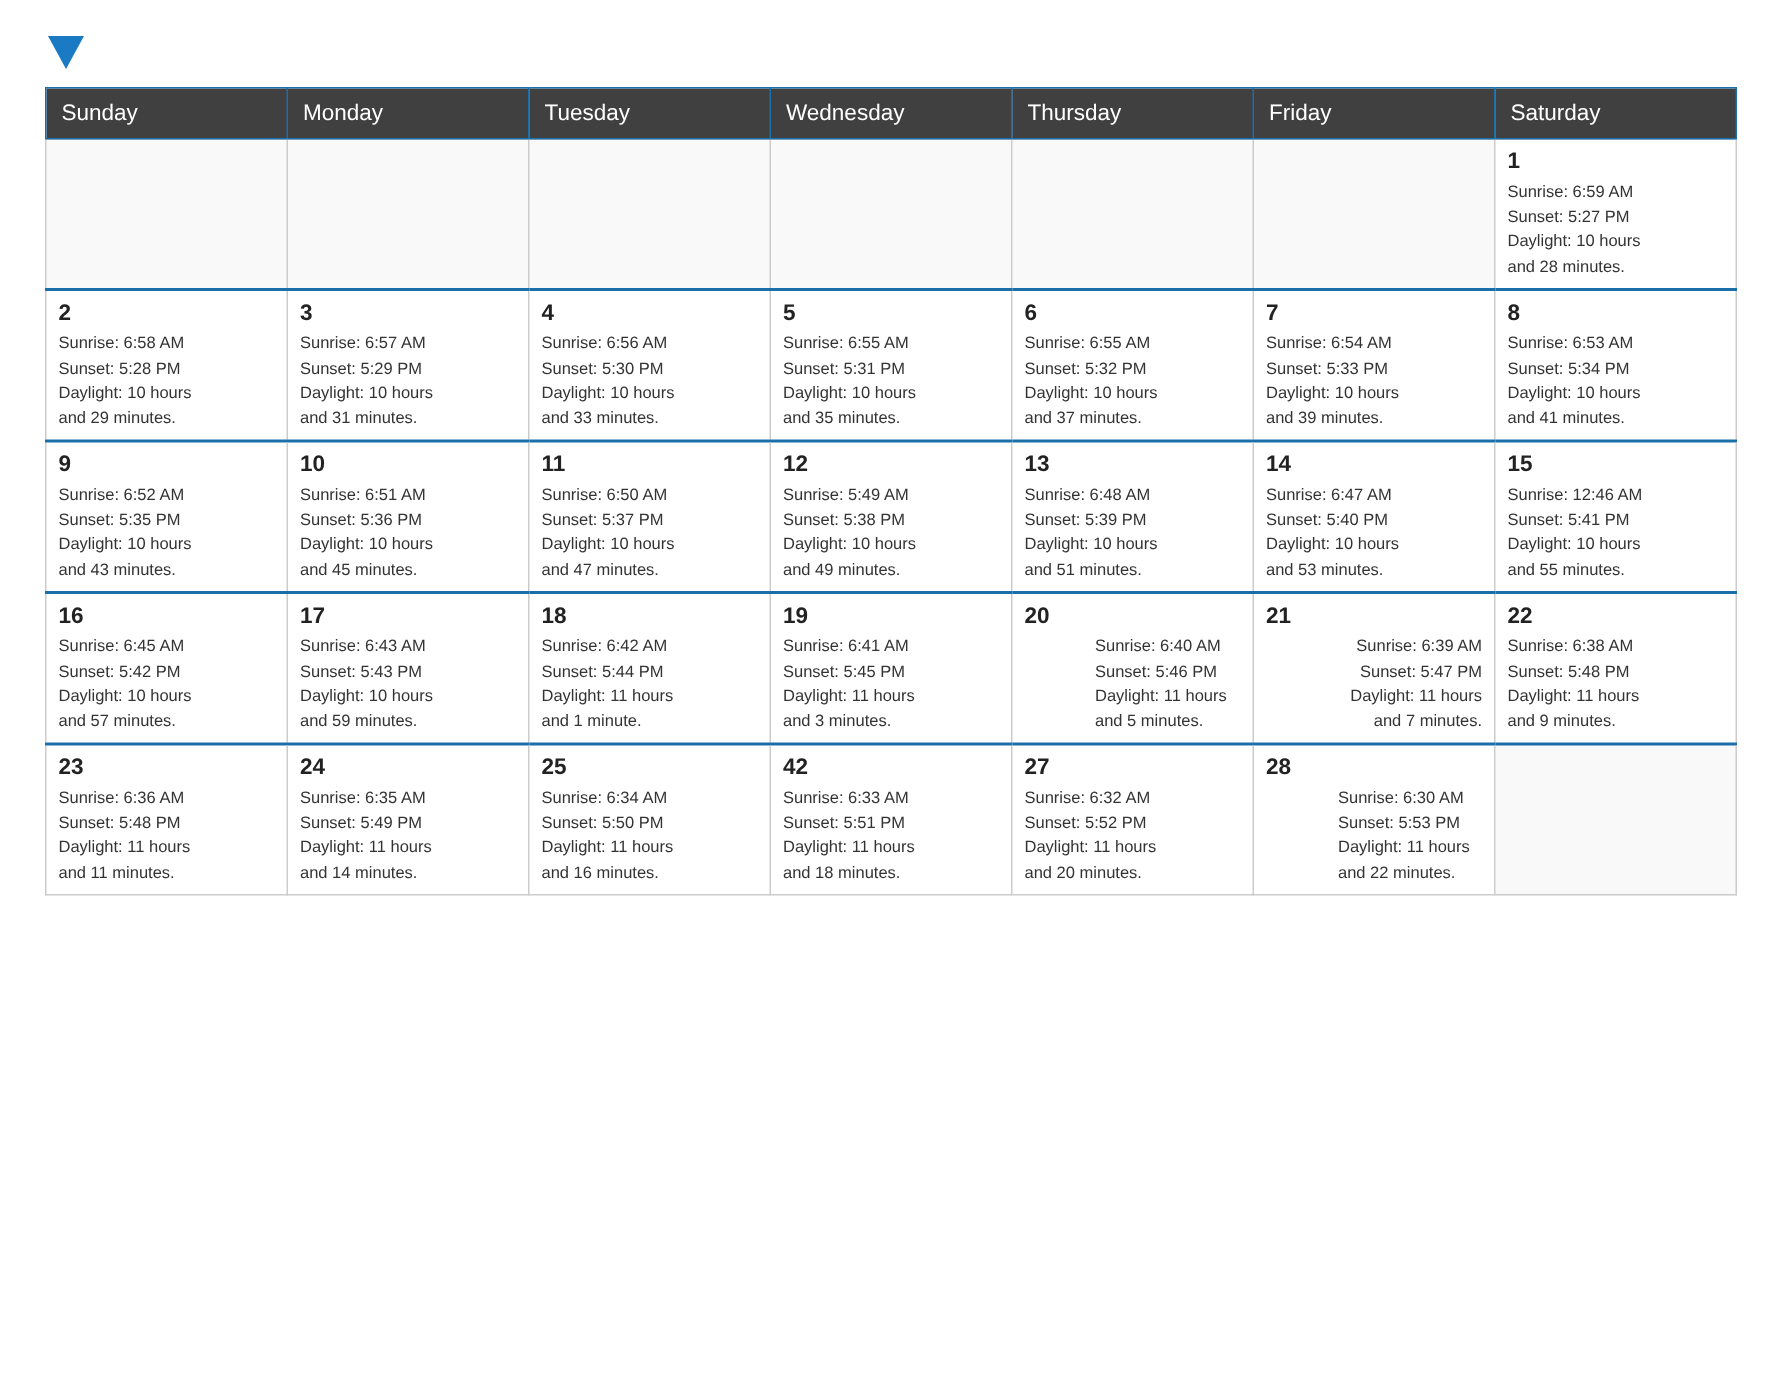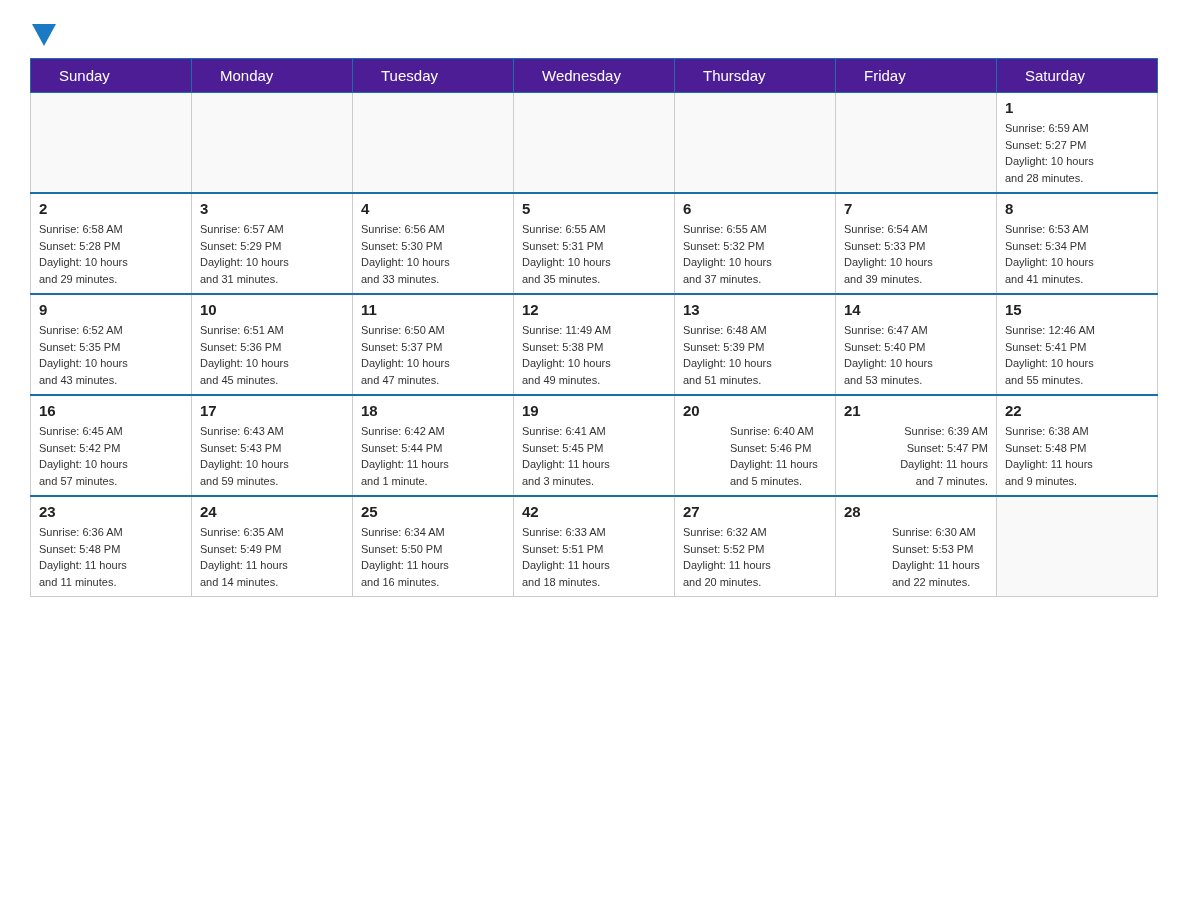--- a/index.html
+++ b/index.html
@@ -57,25 +57,25 @@
       font-size: 20px;
       color: #444;
       margin-top: 4px;
     }
     .calendar {
       width: 100%;
       border-collapse: collapse;
       border: 1px solid #ccc;
     }
     .calendar th {
-      background-color: #4c1d95;
+      background-color: #404040;
       color: #fff;
       font-size: 15px;
       font-weight: normal;
-      padding: 8px 28px;
+      padding: 8px 10px;
       text-align: left;
       border: 1px solid #1a6fa8;
     }
     .calendar td {
       vertical-align: top;
       padding: 6px 8px;
       border: 1px solid #ccc;
       width: 14.28%;
       min-height: 100px;
       font-size: 13px;
@@ -214,21 +214,21 @@
         </td>
         <td>
           <span class="day-number">11</span>
           <div class="day-info" style="white-space: pre-line;">Sunrise: 6:50 AM
 Sunset: 5:37 PM
 Daylight: 10 hours
 and 47 minutes.</div>
         </td>
         <td>
           <span class="day-number">12</span>
-          <div class="day-info" style="white-space: pre-line;">Sunrise: 11:49 AM
+          <div class="day-info" style="white-space: pre-line;">Sunrise: 5:49 AM
 Sunset: 5:38 PM
 Daylight: 10 hours
 and 49 minutes.</div>
         </td>
         <td>
           <span class="day-number">13</span>
           <div class="day-info" style="white-space: pre-line;">Sunrise: 6:48 AM
 Sunset: 5:39 PM
 Daylight: 10 hours
 and 51 minutes.</div>

